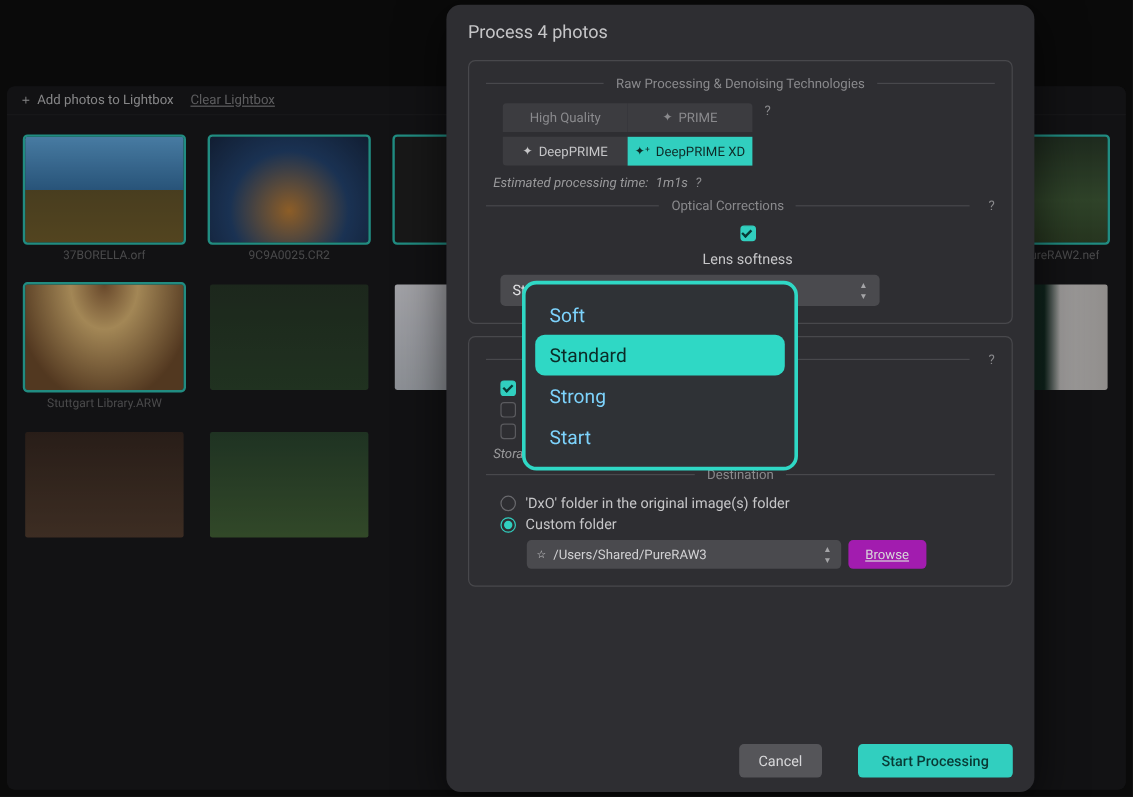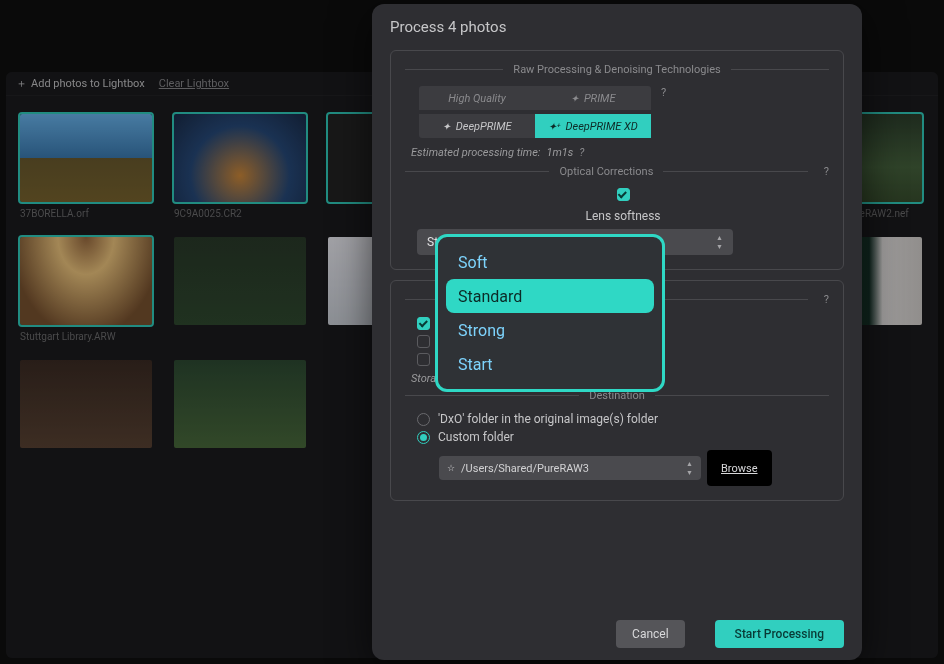--- a/index.html
+++ b/index.html
@@ -26,21 +26,21 @@
     position:absolute;left:6px;top:72px;width:932px;height:586px;
     background:#1b1b1e;border-radius:6px;overflow:hidden;
   }
   .gallery-top{
     height:24px;display:flex;align-items:center;gap:14px;padding:0 10px;
     border-bottom:1px solid #232326;font-size:11px;
   }
   .gallery-top .add{color:var(--text);display:flex;align-items:center;gap:4px;}
   .gallery-top .clear{color:var(--dim);text-decoration:underline;}
   .grid{padding:18px 14px;display:grid;grid-template-columns:repeat(6,1fr);gap:18px 20px;}
-  .cell{display:flex;flex-direction:column;gap:6px;}
+  .cell{display:flex;flex-direction:column;align-items:center;gap:6px;}
   .thumb{width:132px;height:88px;border-radius:2px;background:#333338;position:relative;}
   .thumb.sel{outline:2px solid var(--accent);outline-offset:0;}
   .fname{font-size:10px;color:var(--dimmer);white-space:nowrap;overflow:hidden;text-overflow:ellipsis;max-width:132px;}
   
   .t0{background:linear-gradient(180deg,#6ab6ef 0%,#3c7cb3 50%,#6b5b2f 50%,#7a652e 100%);}
   .t1{background:radial-gradient(circle at 50% 70%,#d08a3a 0%,#274a7a 55%,#1a2c4a 100%);}
   .t2{background:#242424;}
   .t3{background:linear-gradient(#191919,#191919);}
   .t4{background:linear-gradient(180deg,#d2d6dd 0%,#a8aeb7 60%,#f0e9d8 100%);}
   .t5{background:linear-gradient(180deg,#2d3f2d 0%,#46633d 60%,#394f2f 100%);}
@@ -66,21 +66,21 @@
     border:1px solid var(--border);border-radius:6px;padding:12px 14px 14px;
     position:relative;
   }
   .sec-header{
     display:flex;align-items:center;gap:10px;font-size:11px;color:var(--dim);
     margin-bottom:10px;
   }
   .sec-header .rule{flex:1;height:1px;background:var(--border);}
   .help{color:var(--dim);font-size:11px;cursor:default;}
   
-  .methods{display:grid;grid-template-columns:1fr 1fr;gap:4px 0;width:232px;margin-left:14px;font-style:italic;}
+  .methods{display:grid;grid-template-columns:1fr 1fr;gap:4px 0;width:208px;margin-left:14px;}
   .method{
     height:24px;display:flex;align-items:center;justify-content:center;gap:5px;
     background:#3c3c40;color:var(--text);font-size:11px;cursor:pointer;
   }
   .method.dim{color:var(--dim);}
   .method:first-child{border-top-left-radius:3px;}
   .method:nth-child(2){border-top-right-radius:3px;}
   .method:nth-child(3){border-bottom-left-radius:3px;}
   .method.active{background:var(--accent);color:#0e2b27;}
   .est{font-style:italic;color:var(--italic);font-size:11px;margin:8px 0 6px 6px;display:flex;align-items:center;gap:6px;}
@@ -112,21 +112,21 @@
   .radio{width:13px;height:13px;border-radius:50%;border:1px solid #6a6a6e;display:inline-flex;align-items:center;justify-content:center;flex:0 0 13px;}
   .radio.on{border-color:var(--accent);}
   .radio.on::after{content:"";width:7px;height:7px;border-radius:50%;background:var(--accent);}
   .radio-row{display:flex;align-items:center;gap:8px;margin:4px 0 4px 12px;font-size:12px;}
   .path-row{display:flex;align-items:center;gap:6px;margin:6px 0 0 34px;}
   .path-input{
     flex:0 0 262px;height:24px;background:#4a4a4e;border-radius:4px;display:flex;align-items:center;
     padding:0 8px;gap:6px;color:#d2d2d4;font-size:11px;justify-content:space-between;
   }
   .path-input .left{display:flex;align-items:center;gap:6px;}
-  .browse{height:36px;padding:0 14px;background:#000000;border-radius:4px;color:#d8d8da;font-size:11px;display:flex;align-items:center;text-decoration:underline;}
+  .browse{height:24px;padding:0 14px;background:#a21caf;border-radius:4px;color:#d8d8da;font-size:11px;display:flex;align-items:center;text-decoration:underline;}
   
   .footer{margin-top:auto;display:flex;justify-content:flex-end;gap:10px;padding-top:2px;}
   .btn{height:28px;border-radius:4px;display:flex;align-items:center;padding:0 16px;font-size:12px;cursor:pointer;}
   .btn.cancel{background:#555559;color:#d8d8da;}
   .btn.primary{background:var(--accent);color:#083a35;font-weight:500;padding:0 20px;margin-left:20px;}
   .star{font-size:9px;}
   .spark{font-size:10px;color:currentColor;}
 </style>
 </head>
 <body>

